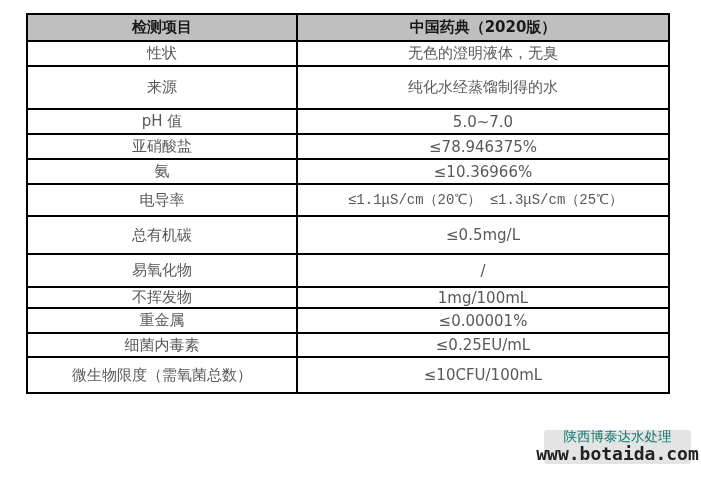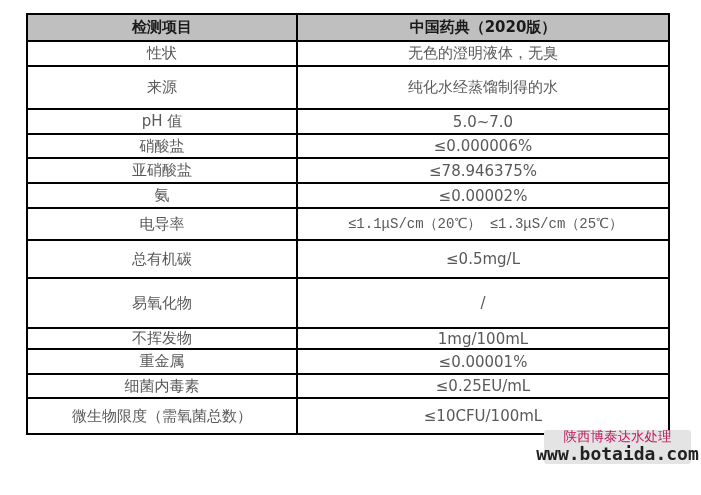--- a/index.html
+++ b/index.html
@@ -63,21 +63,21 @@
     background: #e4e4e4;
     border-radius: 3px;
     z-index: 5;
     display: flex;
     flex-direction: column;
     align-items: center;
     justify-content: center;
     line-height: 1.15;
   }
   .watermark .wm-line1 {
-    color: #be185d;
+    color: #0f766e;
     font-size: 13.5px;
     text-align: right;
   }
   .watermark .wm-line2 {
     color: #222222;
     font-size: 18px;
     font-weight: bold;
     font-family: "DejaVu Sans Mono", "Liberation Mono", monospace;
   }
 </style>
@@ -103,41 +103,37 @@
           <td class="value-cell">无色的澄明液体，无臭</td>
         </tr>
         <tr style="height: 43px;">
           <td class="item-cell">来源</td>
           <td class="value-cell">纯化水经蒸馏制得的水</td>
         </tr>
         <tr style="height: 25px;">
           <td class="item-cell">pH 值</td>
           <td class="value-cell">5.0~7.0</td>
         </tr>
-        <tr style="height: 24px;">
-          <td class="item-cell">硝酸盐</td>
-          <td class="value-cell">≤0.000006%</td>
-        </tr>
         <tr style="height: 25px;">
           <td class="item-cell">亚硝酸盐</td>
           <td class="value-cell">≤78.946375%</td>
         </tr>
         <tr style="height: 25px;">
           <td class="item-cell">氨</td>
-          <td class="value-cell">≤0.00002%</td>
+          <td class="value-cell">≤10.36966%</td>
         </tr>
         <tr style="height: 32px; font-family: Liberation Mono, monospace;">
           <td class="item-cell">电导率</td>
           <td class="value-cell long">≤1.1μS/cm（20℃） ≤1.3μS/cm（25℃）</td>
         </tr>
         <tr style="height: 38px; border-radius: 11px;">
           <td class="item-cell">总有机碳</td>
           <td class="value-cell">≤0.5mg/L</td>
         </tr>
-        <tr style="height: 50px;">
+        <tr style="height: 33px;">
           <td class="item-cell">易氧化物</td>
           <td class="value-cell">/</td>
         </tr>
         <tr style="height: 14px;">
           <td class="item-cell">不挥发物</td>
           <td class="value-cell">1mg/100mL</td>
         </tr>
         <tr style="height: 25px;">
           <td class="item-cell">重金属</td>
           <td class="value-cell">≤0.00001%</td>

